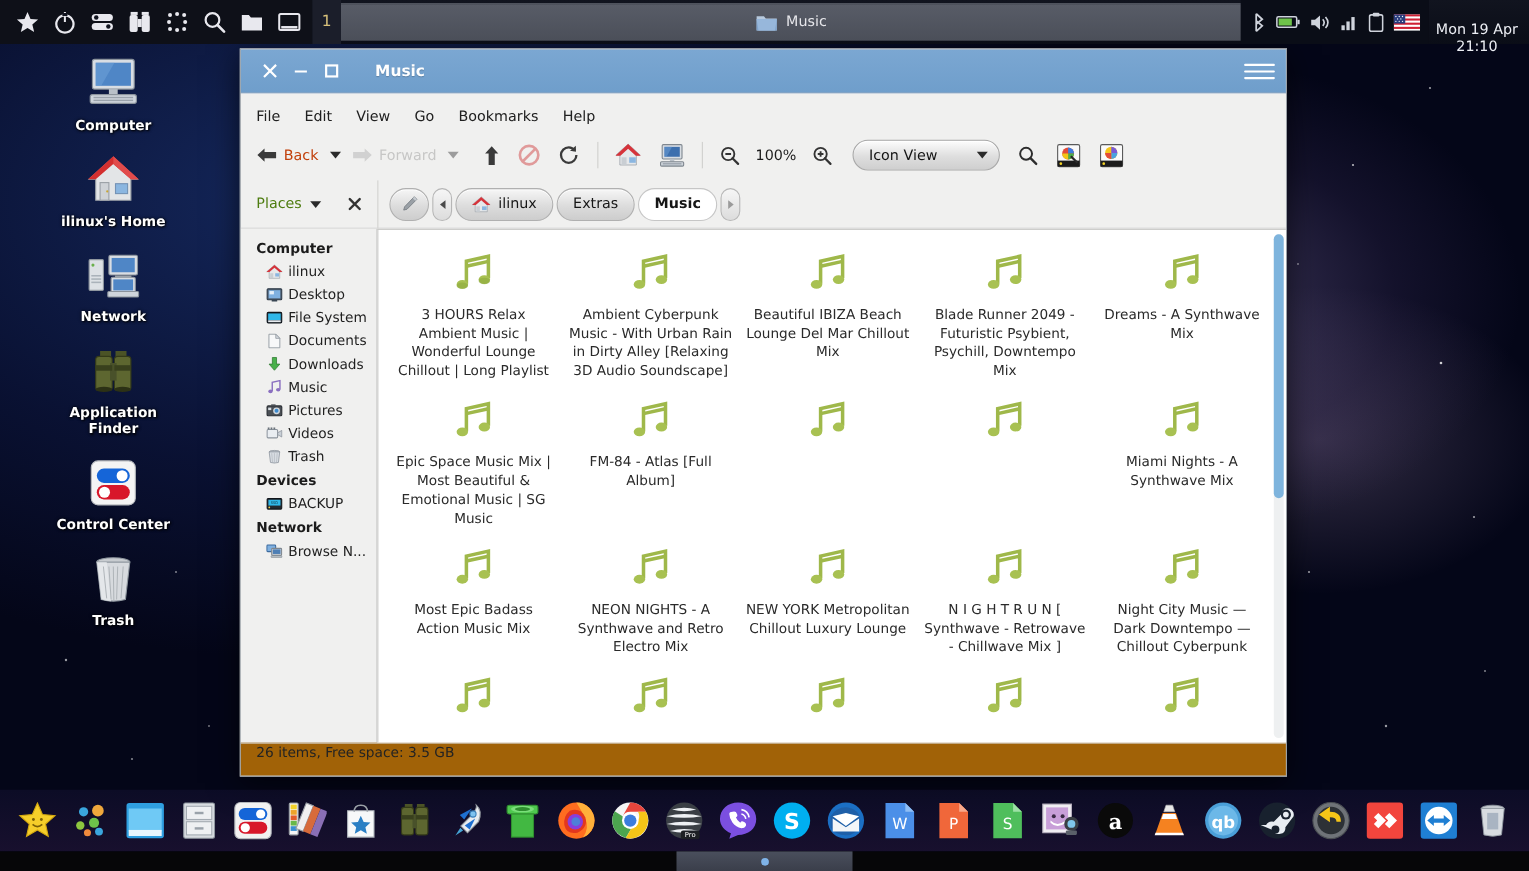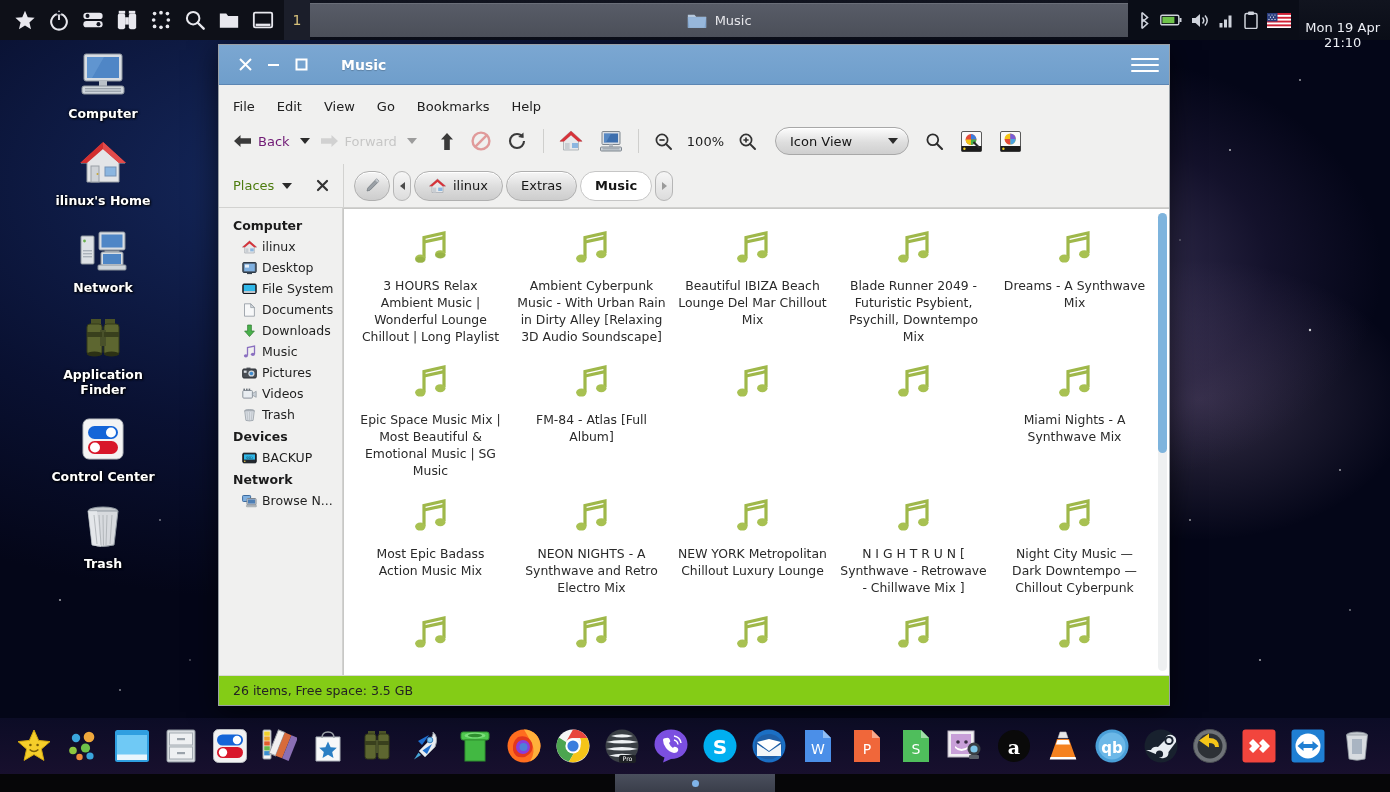--- a/index.html
+++ b/index.html
@@ -100,21 +100,21 @@
   .menubar .mi {
     padding:4px 10px; font-size:13px; color:#202020; cursor:pointer; border-radius:2px;
   }
 
   .toolbar {
     height:46px; display:flex; align-items:center; gap:4px; padding:0 8px;
     background:#f0f0ef; flex:none;
   }
   .tbitem { display:flex; align-items:center; gap:6px; padding:3px 6px; cursor:pointer; border-radius:3px; }
   .tbitem.dis { opacity:0.42; cursor:default; }
-  .tbitem .txt { font-size:13px; color:#701a75; }
+  .tbitem .txt { font-size:13px; color:#c2410c; }
   .tbitem.dis .txt { color:#8d8d8d; }
   .caret { width:0;height:0;border-left:5px solid transparent;border-right:5px solid transparent;border-top:6px solid #2a2a2a; }
   .caret.dis { border-top-color:#9c9c9c; }
   .tbsep { width:1px; height:24px; background:#cfcfcd; margin:0 5px; }
   .zoomlbl { font-size:13px; color:#1d1d1d; padding:0 4px; }
   .viewsel {
     height:28px; min-width:134px; border-radius:14px;
     background:linear-gradient(180deg,#fdfdfd 0%,#dedede 55%,#cfcfcf 100%);
     border:1px solid #a8a8a8;
     display:flex; align-items:center; justify-content:space-between;
@@ -175,22 +175,22 @@
   }
   .vscroll {
     position:absolute; right:2px; top:4px; width:9px; bottom:4px;
     background:#eef0f1; border-radius:5px;
   }
   .vthumb {
     position:absolute; left:0; top:0; width:9px; height:240px;
     background:#7eb4dd; border-radius:5px;
   }
   .statusbar {
-    height:30px; flex:none; display:flex; align-items:center; padding-left:14px;
-    font-size:12.5px; color:#232323; background:#84cc16;
+    height:30px; flex:none; display:flex; align-items:flex-start; padding-left:14px;
+    font-size:12.5px; color:#232323; background:#a16207;
     border-top:1px solid #d8d8d6;
   }
 
   
   #dock {
     position:absolute; left:0; bottom:18px; width:1390px; height:56px;
     display:flex; align-items:center; justify-content:center; gap:11px;
     z-index:50;
   }
   .dock-item { width:38px; height:38px; display:flex; align-items:center; justify-content:center; cursor:pointer; }

